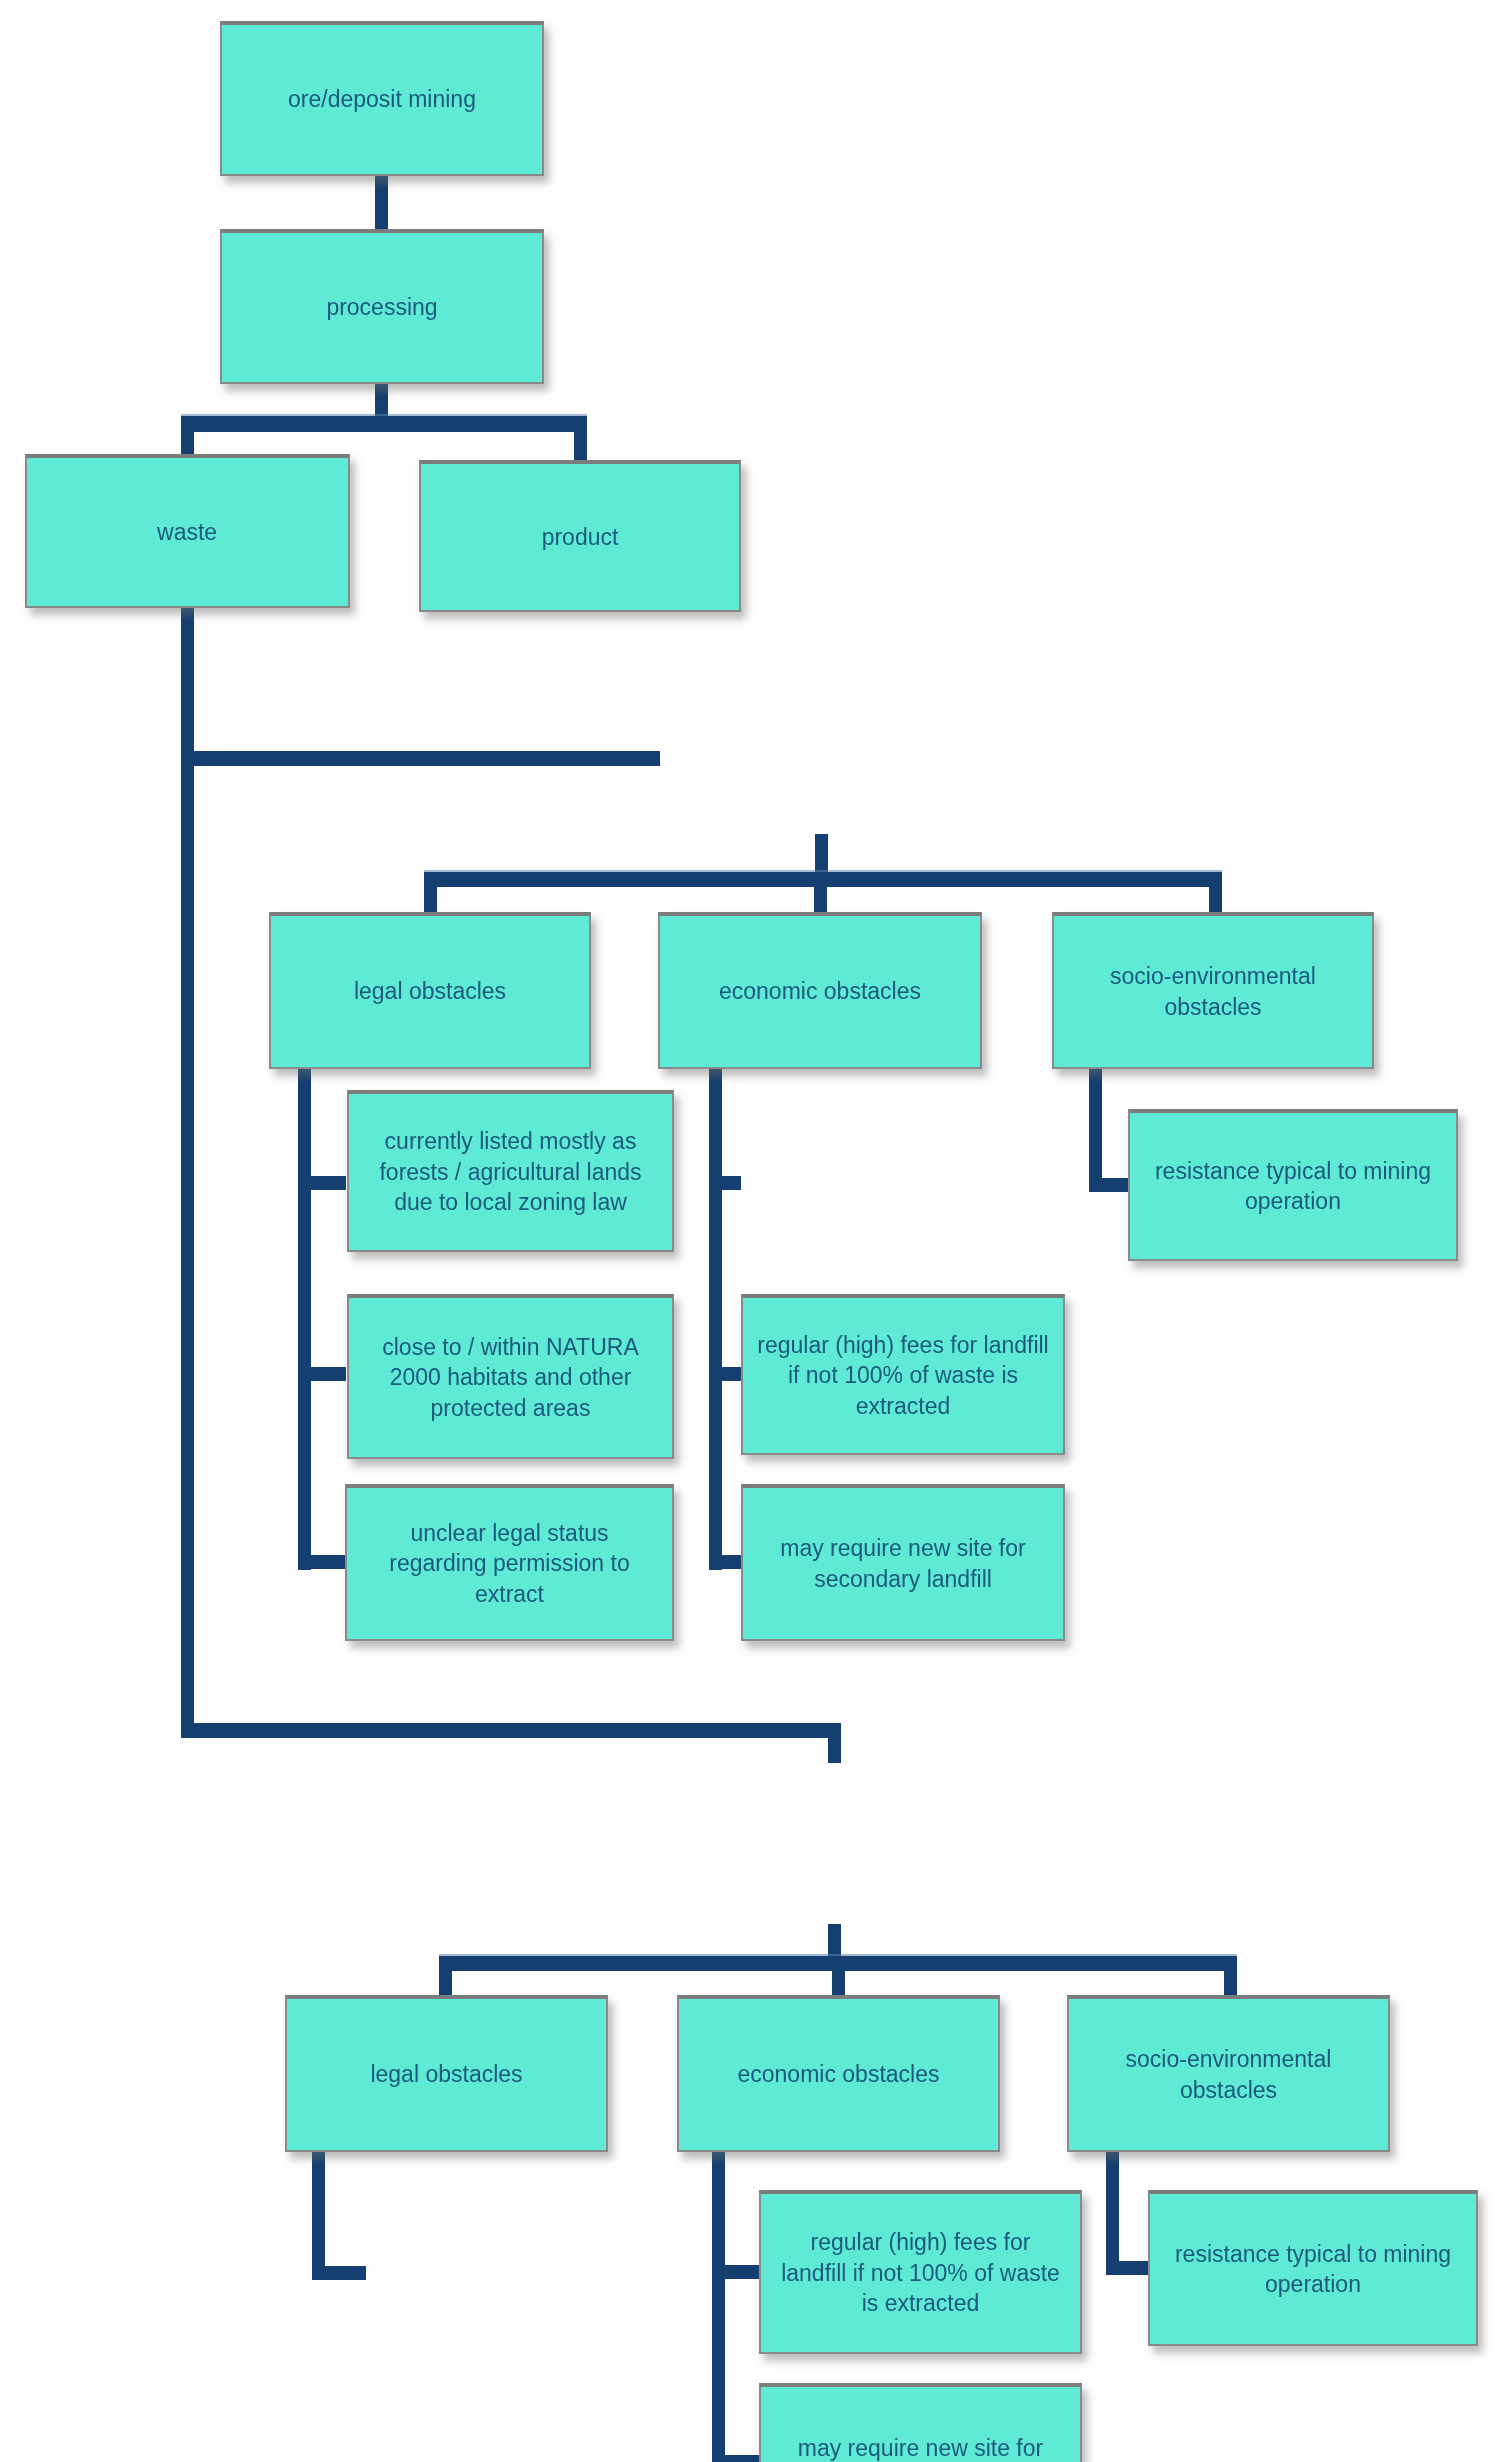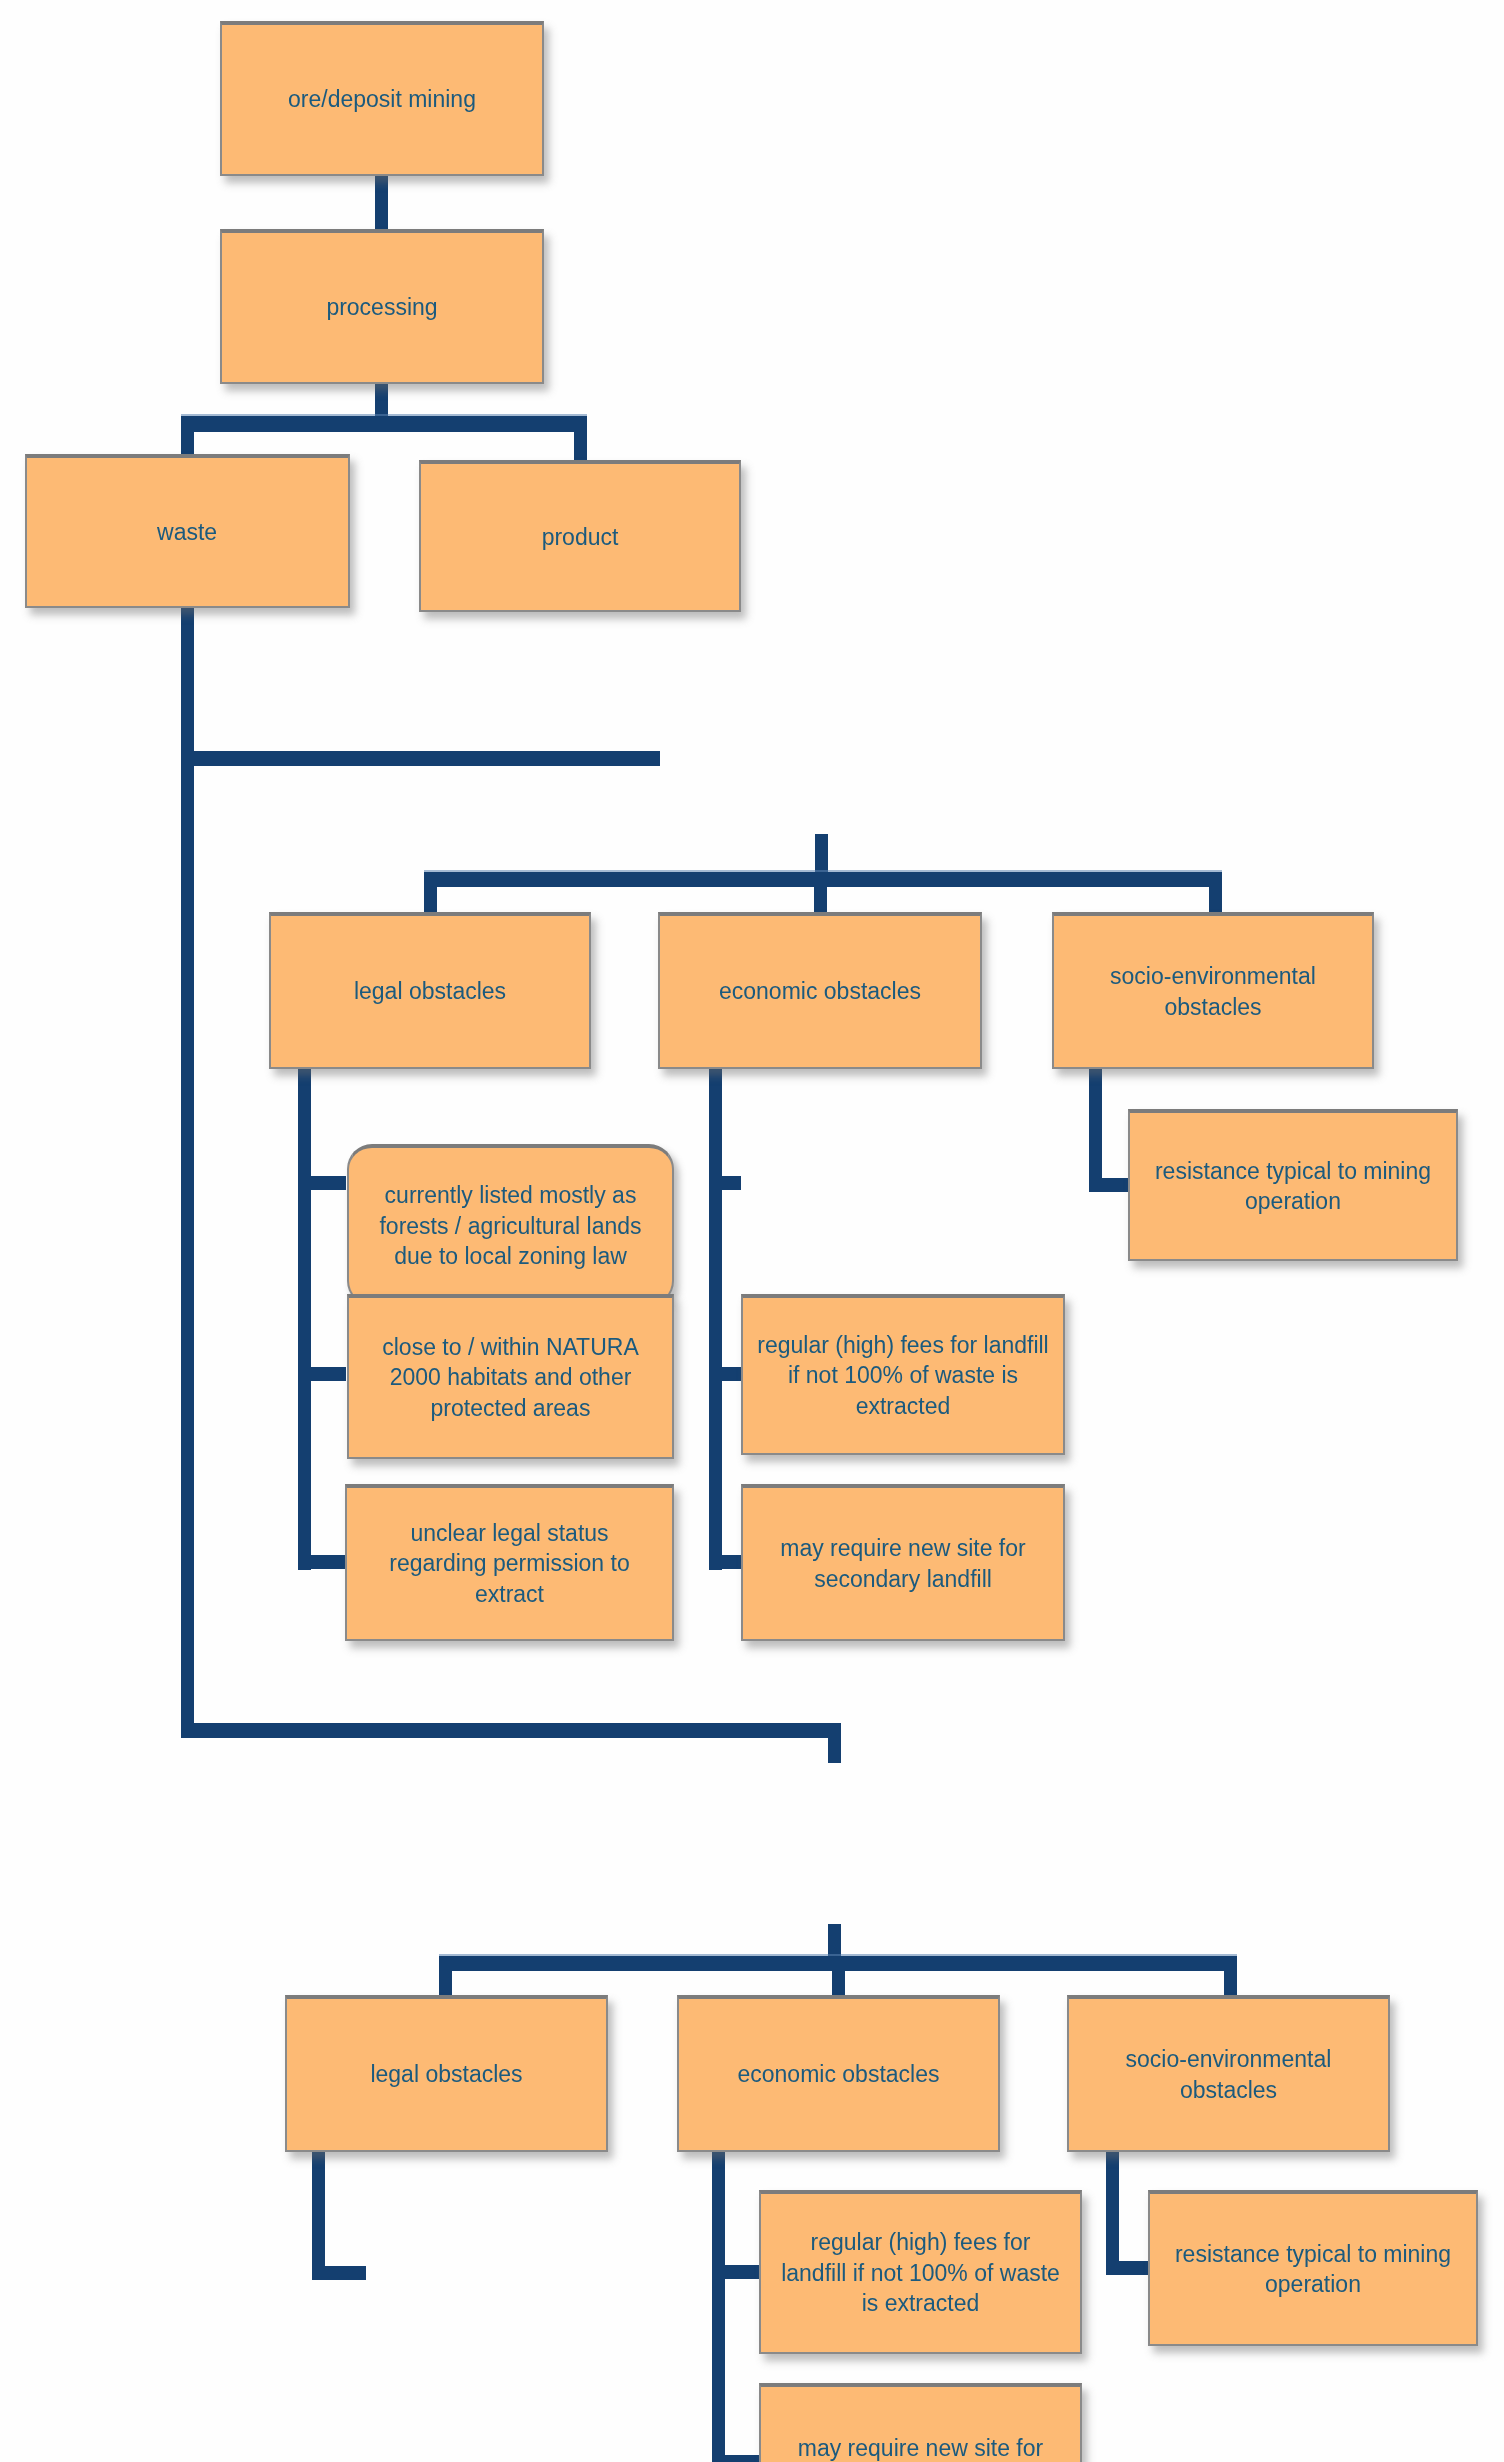--- a/index.html
+++ b/index.html
@@ -10,21 +10,21 @@
   #canvas {
     position: relative;
     width: 1505px;
     height: 2568px;
     background: #fefefe;
     font-family: "Liberation Sans", sans-serif;
     overflow: hidden;
   }
   .node {
     position: absolute;
-    background: #fdba74;
+    background: #5eead4;
     border: 2.5px solid #8a8a8a;
     border-top: 4.9px solid #7c7c7c;
     box-shadow: 4.9px 6.9px 7.9px rgba(110,110,110,0.45);
     display: flex;
     align-items: center;
     justify-content: center;
     text-align: center;
     color: #1b5a7e;
     font-size: 23px;
     line-height: 1.32;
@@ -96,21 +96,21 @@
   <div class="node" style="left:220px;top:21px;width:324px;height:155px;">ore/deposit mining</div>
   <div class="node" style="left:220px;top:229px;width:324px;height:155px;">processing</div>
   <div class="node" style="left:419px;top:460px;width:322px;height:152px;">product</div>
   <div class="node" style="left:24.6px;top:454px;width:325px;height:154px;">waste</div>
 
 
   <div class="node" style="left:269px;top:912px;width:322px;height:157px;">legal obstacles</div>
   <div class="node" style="left:658px;top:912px;width:324px;height:157px;">economic obstacles</div>
   <div class="node" style="left:1052px;top:912px;width:322px;height:157px;">socio-environmental obstacles</div>
 
-  <div class="node" style="left:347px;top:1144px;width:327px;height:162px;border-radius:25px;">currently listed mostly as forests / agricultural lands due to local zoning law</div>
+  <div class="node" style="left:347px;top:1090px;width:327px;height:162px;">currently listed mostly as forests / agricultural lands due to local zoning law</div>
   <div class="node" style="left:347px;top:1294px;width:327px;height:165px;">close to / within NATURA 2000 habitats and other protected areas</div>
   <div class="node" style="left:345px;top:1484px;width:329px;height:157px;">unclear legal status regarding permission to extract</div>
 
   <div class="node" style="left:741px;top:1294px;width:324px;height:161px;">regular (high) fees for landfill if not 100% of waste is extracted</div>
   <div class="node" style="left:741px;top:1484px;width:324px;height:157px;">may require new site for secondary landfill</div>
 
   <div class="node" style="left:1128px;top:1109px;width:330px;height:152px;">resistance typical to mining operation</div>
 
 
   <div class="node" style="left:285px;top:1995px;width:323px;height:157px;">legal obstacles</div>

